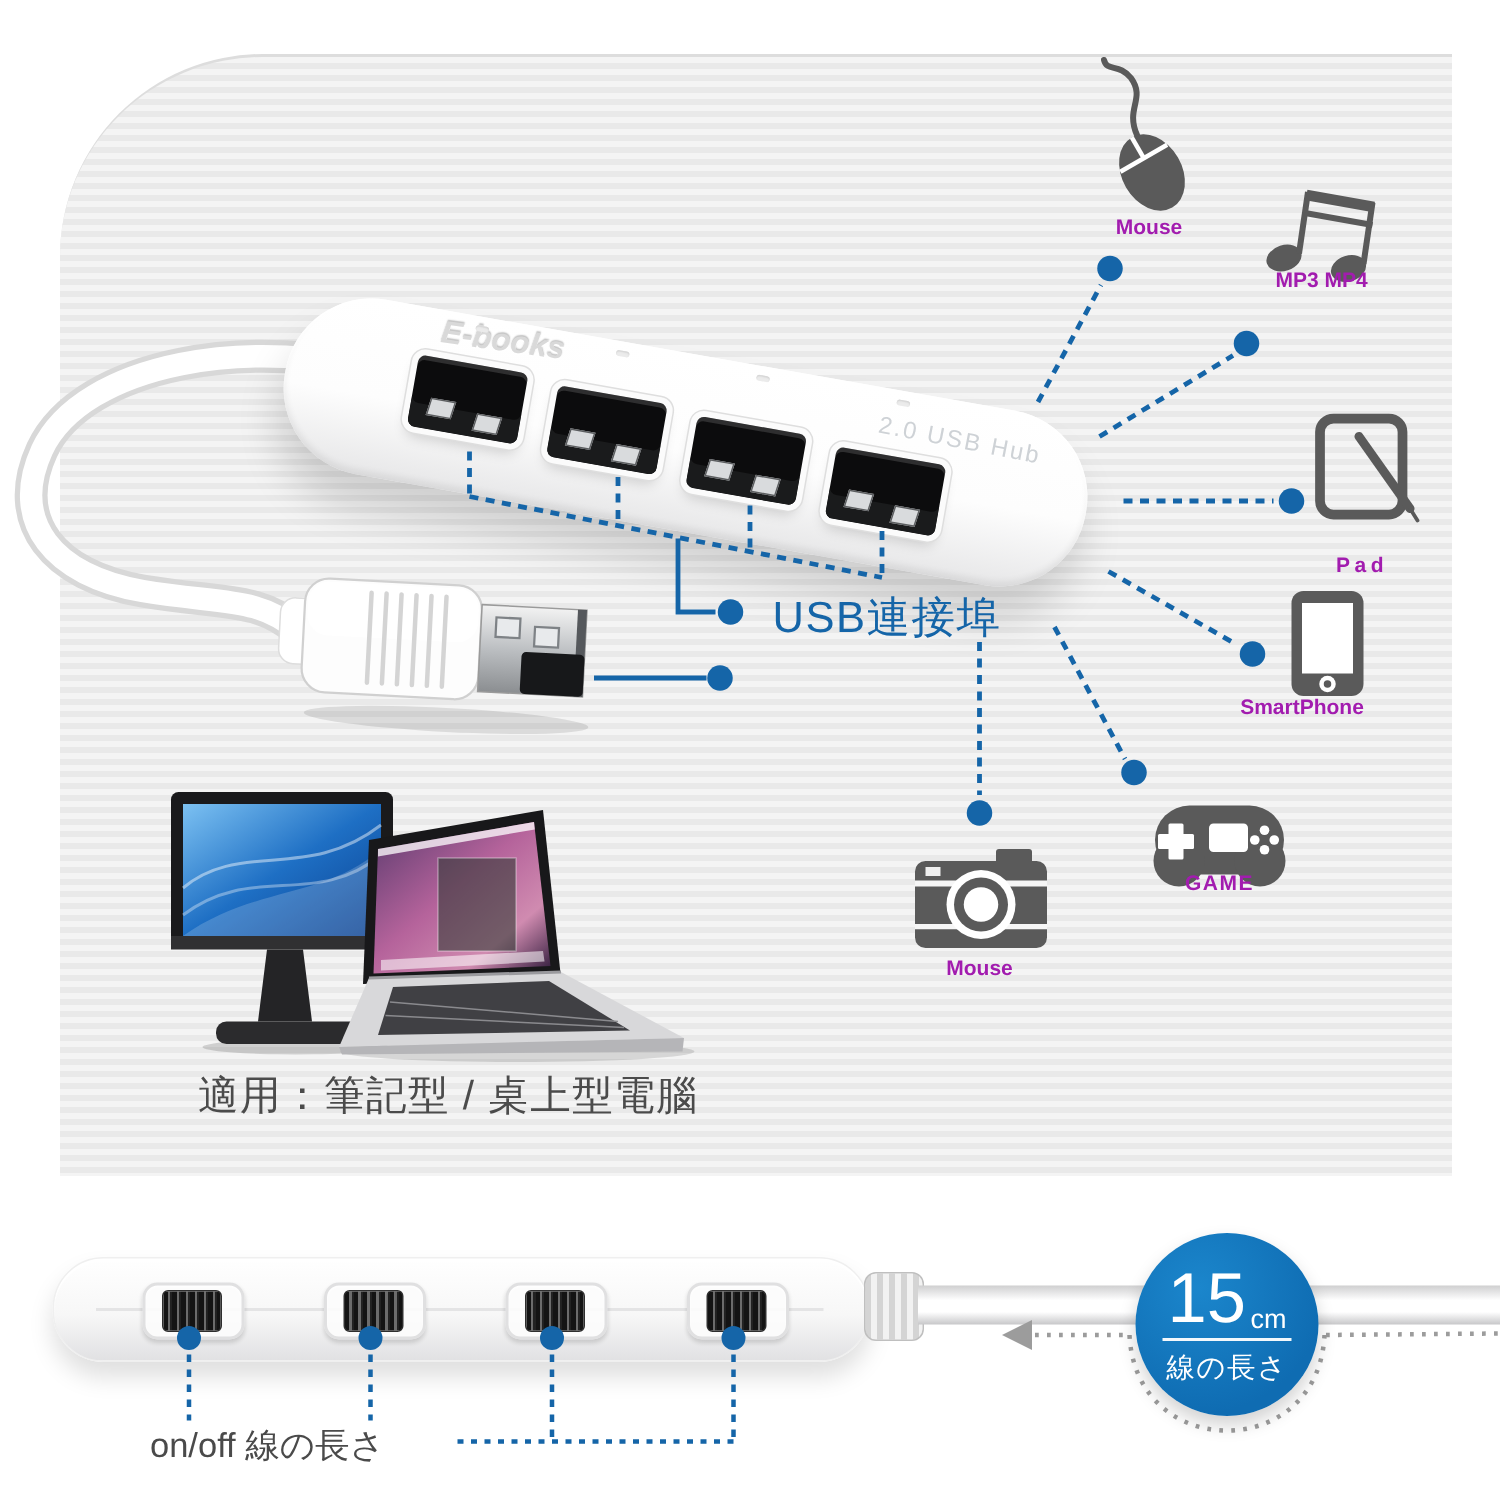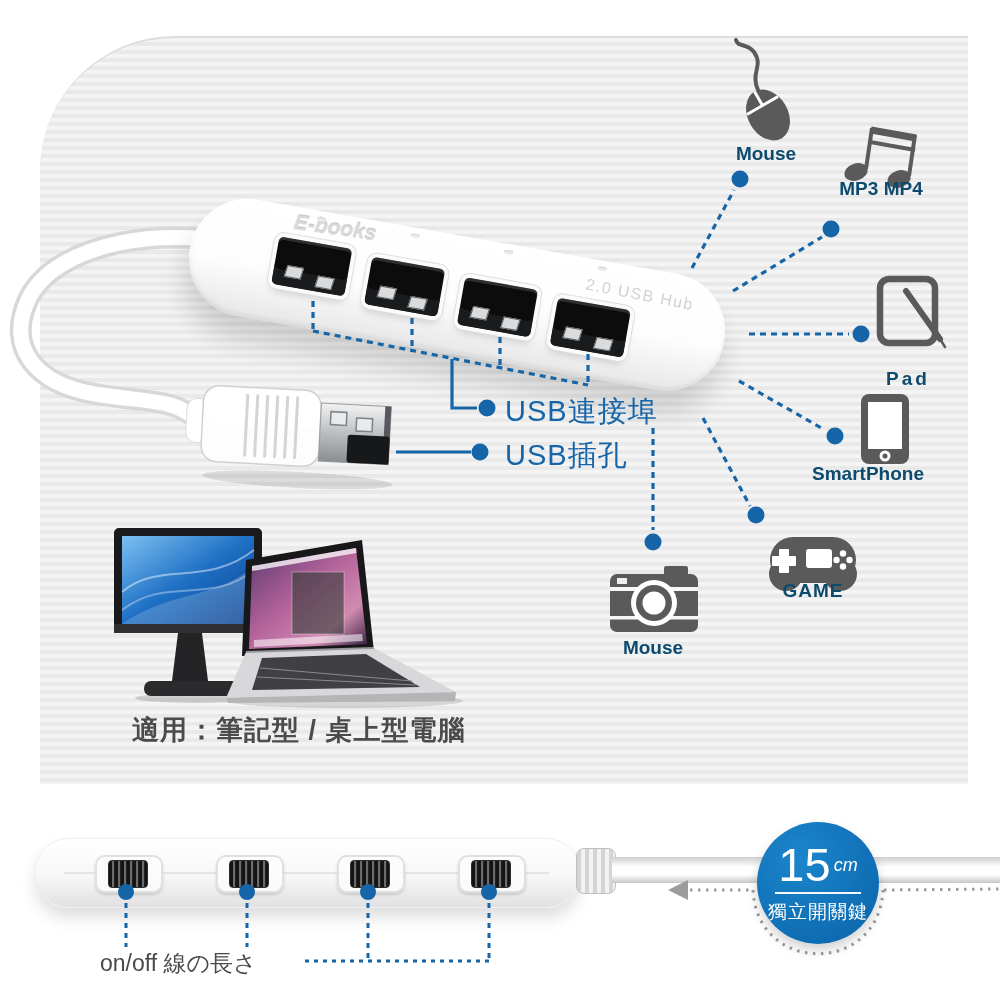--- a/index.html
+++ b/index.html
@@ -31,43 +31,43 @@
   .pad.p1{left:12px;top:27px;} .pad.p2{left:44px;top:32px;}
 
   
   .bdash{stroke:var(--accent);stroke-width:3.2;fill:none;stroke-dasharray:6 5;}
   .bsolid{stroke:var(--accent);stroke-width:3.2;fill:none;}
   .bdot{fill:var(--accent);}
   .gdot{stroke:var(--measure);stroke-width:3;fill:none;stroke-dasharray:2.5 5.5;}
   .icon-fill{fill:var(--icon);}
   .icon-stroke{stroke:var(--icon);fill:none;}
 
-  .dev-label{transform:translateX(-50%);font-size:19px;font-weight:bold;color:#0c4a6e;white-space:nowrap;}
-  .blue-label{font-size:29px;color:var(--accent);white-space:nowrap;letter-spacing:1px;}
-  .compat{left:132px;top:712px;font-size:27px;font-weight:700;color:#4b4b4b;letter-spacing:1px;white-space:nowrap;}
+  .dev-label{transform:translateX(-50%);font-size:14px;font-weight:bold;color:#a21caf;white-space:nowrap;}
+  .blue-label{font-size:29px;color:var(--accent);white-space:nowrap;letter-spacing:1px;margin-left:10px;}
+  .compat{left:132px;top:712px;font-size:27px;font-weight:400;color:#4b4b4b;letter-spacing:1px;white-space:nowrap;}
 
   
   .pill{left:35px;top:838px;width:543px;height:68px;border-radius:34px;border:1px solid #efefef;
     background:linear-gradient(180deg,#ffffff 0%,#f7f7f7 55%,#e1e1e3 100%);
     box-shadow:0 10px 16px rgba(0,0,0,.13),inset 0 2px 1px #fff;}
   .seam{left:28px;top:33px;width:485px;height:2px;background:#e4e4e5;}
   .switch{width:64px;height:34px;top:16px;border-radius:10px;border:2px solid #e0e0e1;
     background:rgba(252,252,252,.92);box-shadow:0 2px 3px rgba(0,0,0,.14),inset 0 1px 2px #fff;}
   .knob{position:absolute;left:11px;top:3px;width:38px;height:26px;border-radius:4px;border:1px solid #2e2e2e;
     background:repeating-linear-gradient(90deg,#141414 0 3px,#6c6c6c 3px 4.5px,#222 4.5px 6px);}
   .ferrule{left:576px;top:848px;width:38px;height:44px;border-radius:8px;border:1px solid #bfbfbf;
     background:repeating-linear-gradient(90deg,#d4d4d4 0 4px,#f2f2f2 4px 8px);}
   .bcable{left:612px;top:857px;width:388px;height:26px;
     background:linear-gradient(180deg,#cfcfd0 0%,#ffffff 38%,#ffffff 68%,#c7c7c9 100%);}
   .badge{left:757px;top:822px;width:122px;height:122px;border-radius:50%;color:#fff;
     background:radial-gradient(circle at 35% 30%,var(--badge-lite),var(--badge) 72%);
     box-shadow:0 6px 12px rgba(0,0,0,.18);
     display:flex;flex-direction:column;align-items:center;justify-content:center;}
-  .badge .big{font-size:47px;font-weight:400;line-height:1;display:flex;align-items:center;}
-  .badge .unit{font-size:18px;margin-left:3px;font-style:italic;}
+  .badge .big{font-size:47px;font-weight:400;line-height:1;display:flex;align-items:flex-end;}
+  .badge .unit{font-size:18px;margin-left:3px;}
   .badge .rule{width:86px;height:2px;background:#fff;opacity:.95;margin:4px 0 5px;}
   .badge .cap{font-size:19px;letter-spacing:1px;}
   .switch-label{left:100px;top:948px;font-size:23px;color:#4a4a4a;white-space:nowrap;}
 </style>
 </head>
 <body>
 
 <div id="stage">
 
   <div class="abs panel"></div>
@@ -255,21 +255,20 @@
   </svg>
 
   <div class="abs dev-label" style="left:766px;top:143px">Mouse</div>
   <div class="abs dev-label" style="left:881px;top:178px">MP3 MP4</div>
   <div class="abs dev-label" style="left:908px;top:368px;letter-spacing:3px">Pad</div>
   <div class="abs dev-label" style="left:868px;top:463px">SmartPhone</div>
   <div class="abs dev-label" style="left:813px;top:580px;letter-spacing:1px">GAME</div>
   <div class="abs dev-label" style="left:653px;top:637px">Mouse</div>
 
   <div class="abs blue-label" style="left:505px;top:392px">USB連接埠</div>
-  <div class="abs blue-label" style="left:505px;top:436px">USB插孔</div>
 
   <div class="abs compat">適用：筆記型 / 桌上型電腦</div>
 
   <div class="abs pill">
     <div class="abs seam"></div>
     <div class="abs switch" style="left:59px">
         <span class="knob"></span>
       </div>
     <div class="abs switch" style="left:180px">
         <span class="knob"></span>
@@ -302,17 +301,17 @@
       <path class="gdot" d="M 884 890 L 1000 889"></path>
     </g>
   </svg>
 
   <div class="abs badge">
     <div class="big">
       <span>15</span>
       <span class="unit">cm</span>
     </div>
     <div class="rule"></div>
-    <div class="cap">獨立開關鍵</div>
+    <div class="cap">線の長さ</div>
   </div>
 
   <div class="abs switch-label">on/off 線の長さ</div>
 </div>
 
 </body></html>

